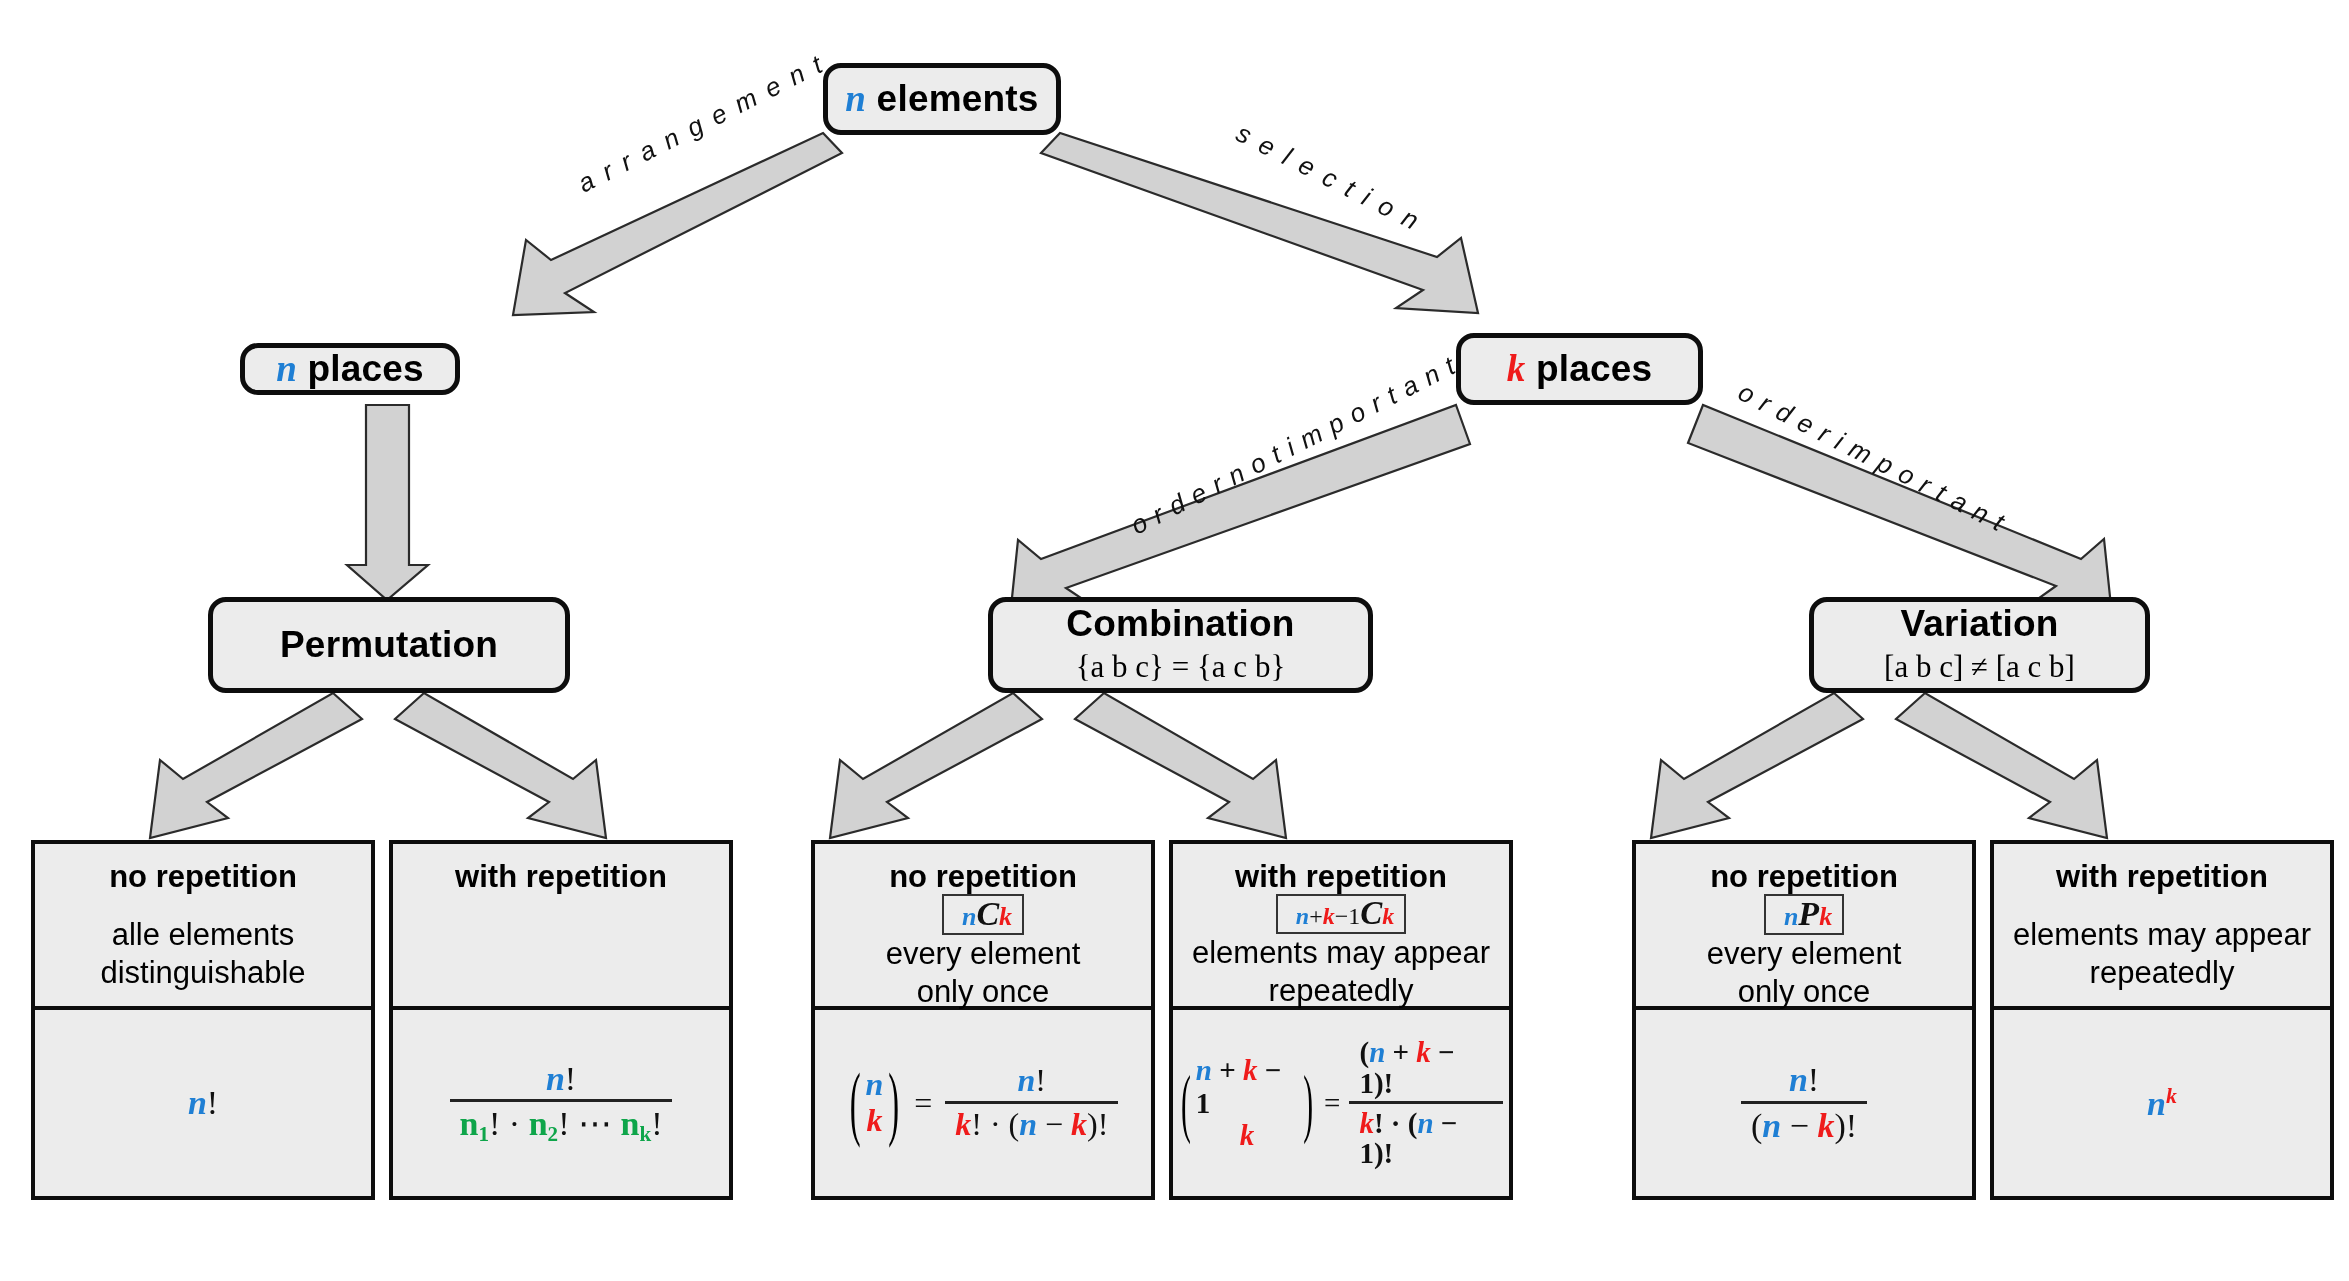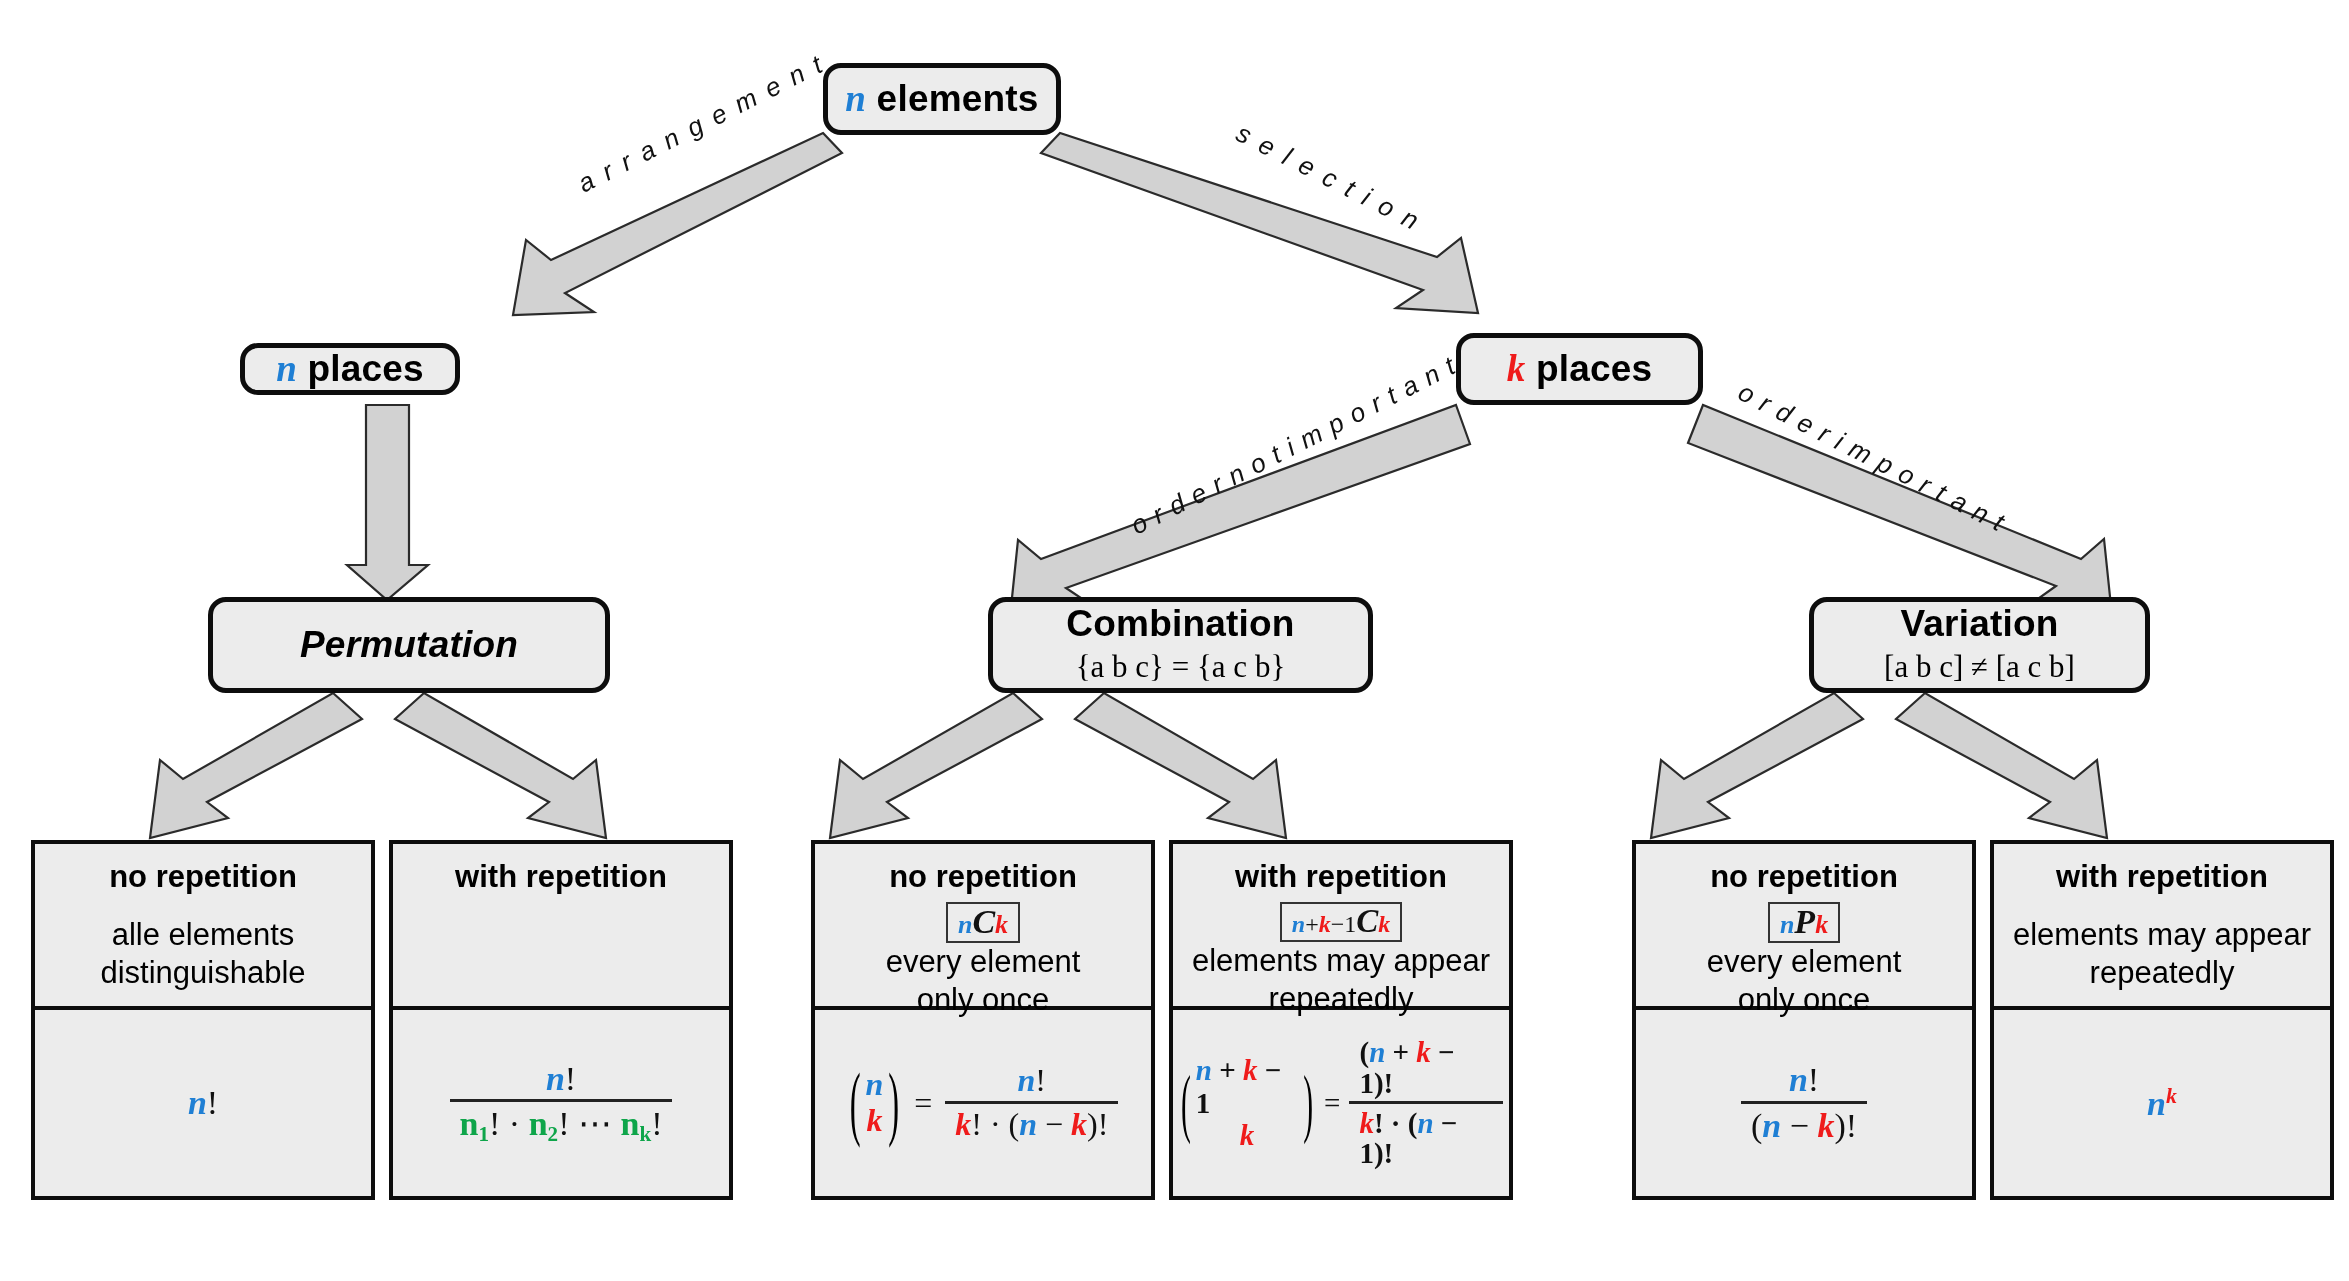--- a/index.html
+++ b/index.html
@@ -41,21 +41,21 @@
     border-bottom:4px solid #0d0d0d;
     display:flex;flex-direction:column;align-items:center;
     padding-top:16px;
   }
   .leaf .lower{
     flex:1 1 auto;
     display:flex;align-items:center;justify-content:center;
     padding:4px 6px;box-sizing:border-box;
   }
   .leaf .hdr{font-weight:bold;font-size:31px;line-height:1.1;white-space:nowrap;}
-  .leaf .notation{margin-top:8px;border:2px solid #333;padding:1px 10px 2px 10px;background:#ececec;line-height:1;}
+  .leaf .notation{border:2px solid #333;padding:1px 10px 2px 18px;background:#ececec;line-height:1;}
   .leaf .desc{
     font-size:31px;line-height:1.22;margin-top:auto;margin-bottom:14px;
     width:100%;text-align:center;
   }
 
   
   .mth{font-family:"Liberation Serif","DejaVu Serif",serif;}
   .v-n{color:#1f7fd4;font-style:italic;font-weight:bold;}
   .v-k{color:#ef1b1b;font-style:italic;font-weight:bold;}
   .v-g{color:#0ea54a;font-weight:bold;}
@@ -148,21 +148,21 @@
       <span class="mth v-n">n</span><span> places</span>
     </div>
   </div>
 
   <div class="node" style="left:1456px;top:333px;width:247px;height:72px;">
     <div class="title">
       <span class="mth v-k">k</span><span> places</span>
     </div>
   </div>
 
-  <div class="node" style="left:208px;top:597px;width:402px;height:96px;font-style:italic;">
+  <div class="node" style="left:208px;top:597px;width:362px;height:96px;">
     <div class="title">Permutation</div>
   </div>
 
   <div class="node" style="left:988px;top:597px;width:385px;height:96px;">
     <div class="title">Combination</div>
     <div class="sub">{a b c} = {a c b}</div>
   </div>
 
   <div class="node" style="left:1809px;top:597px;width:341px;height:96px;">
     <div class="title">Variation</div>

